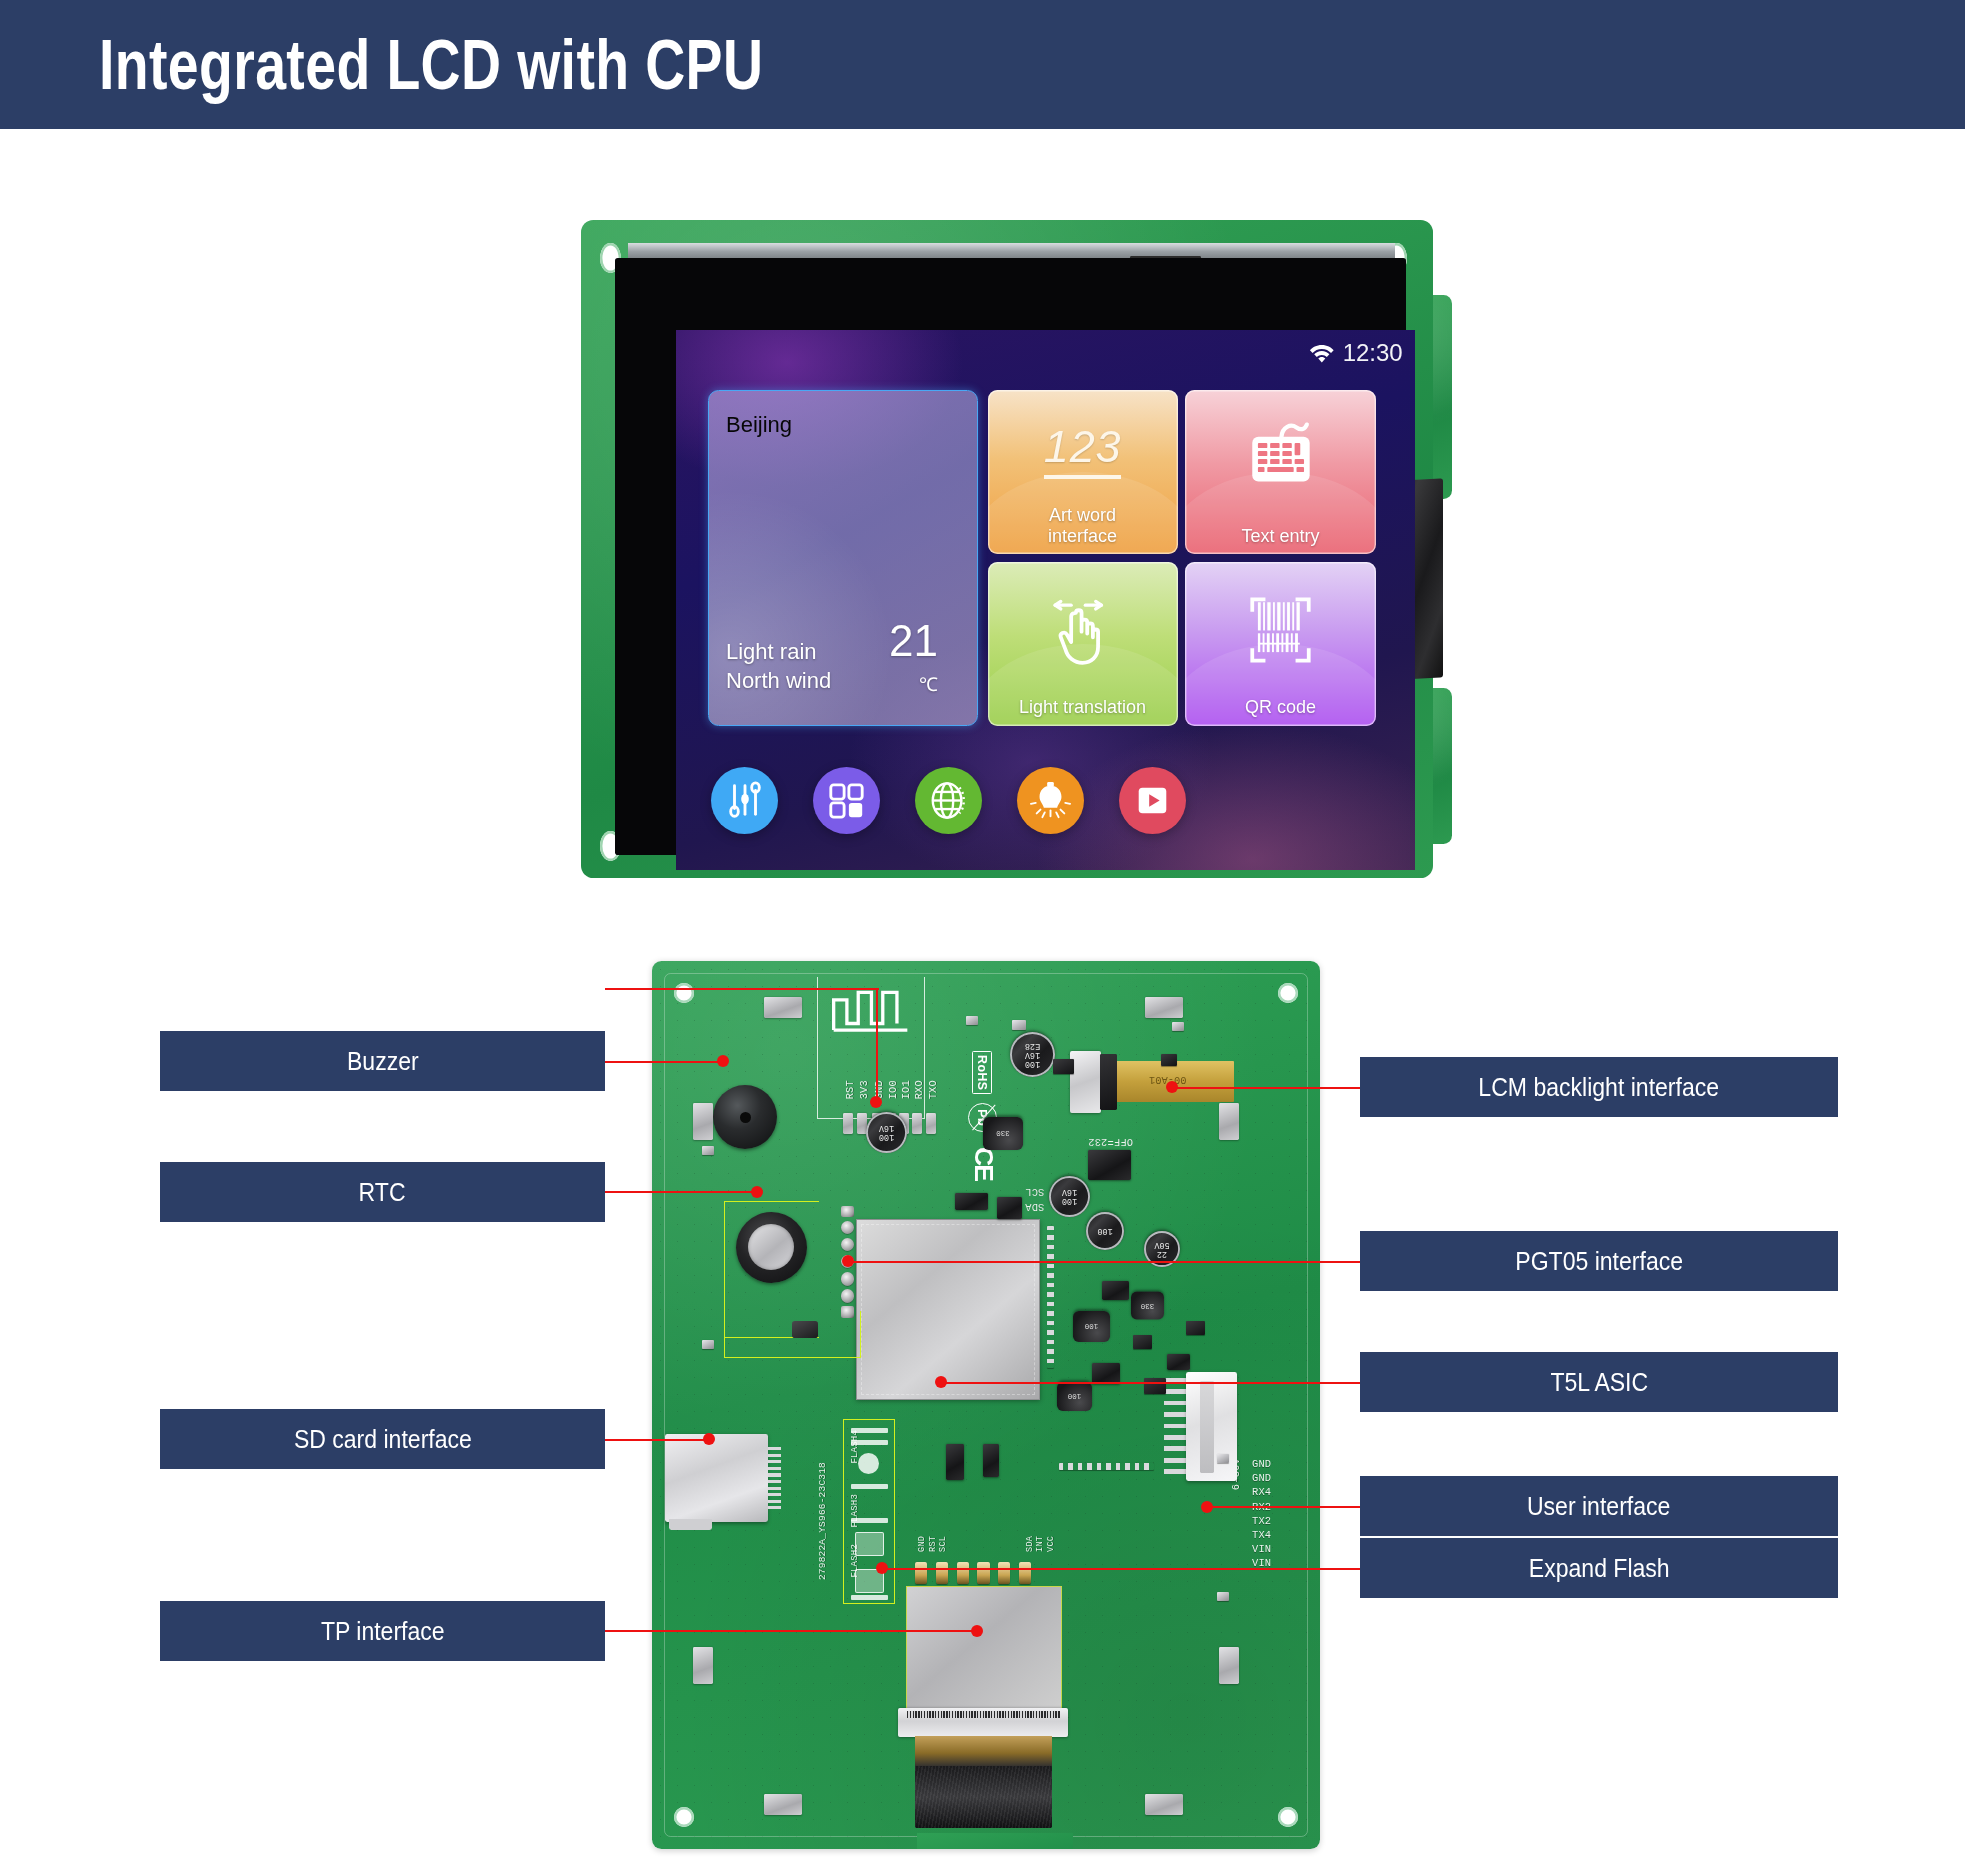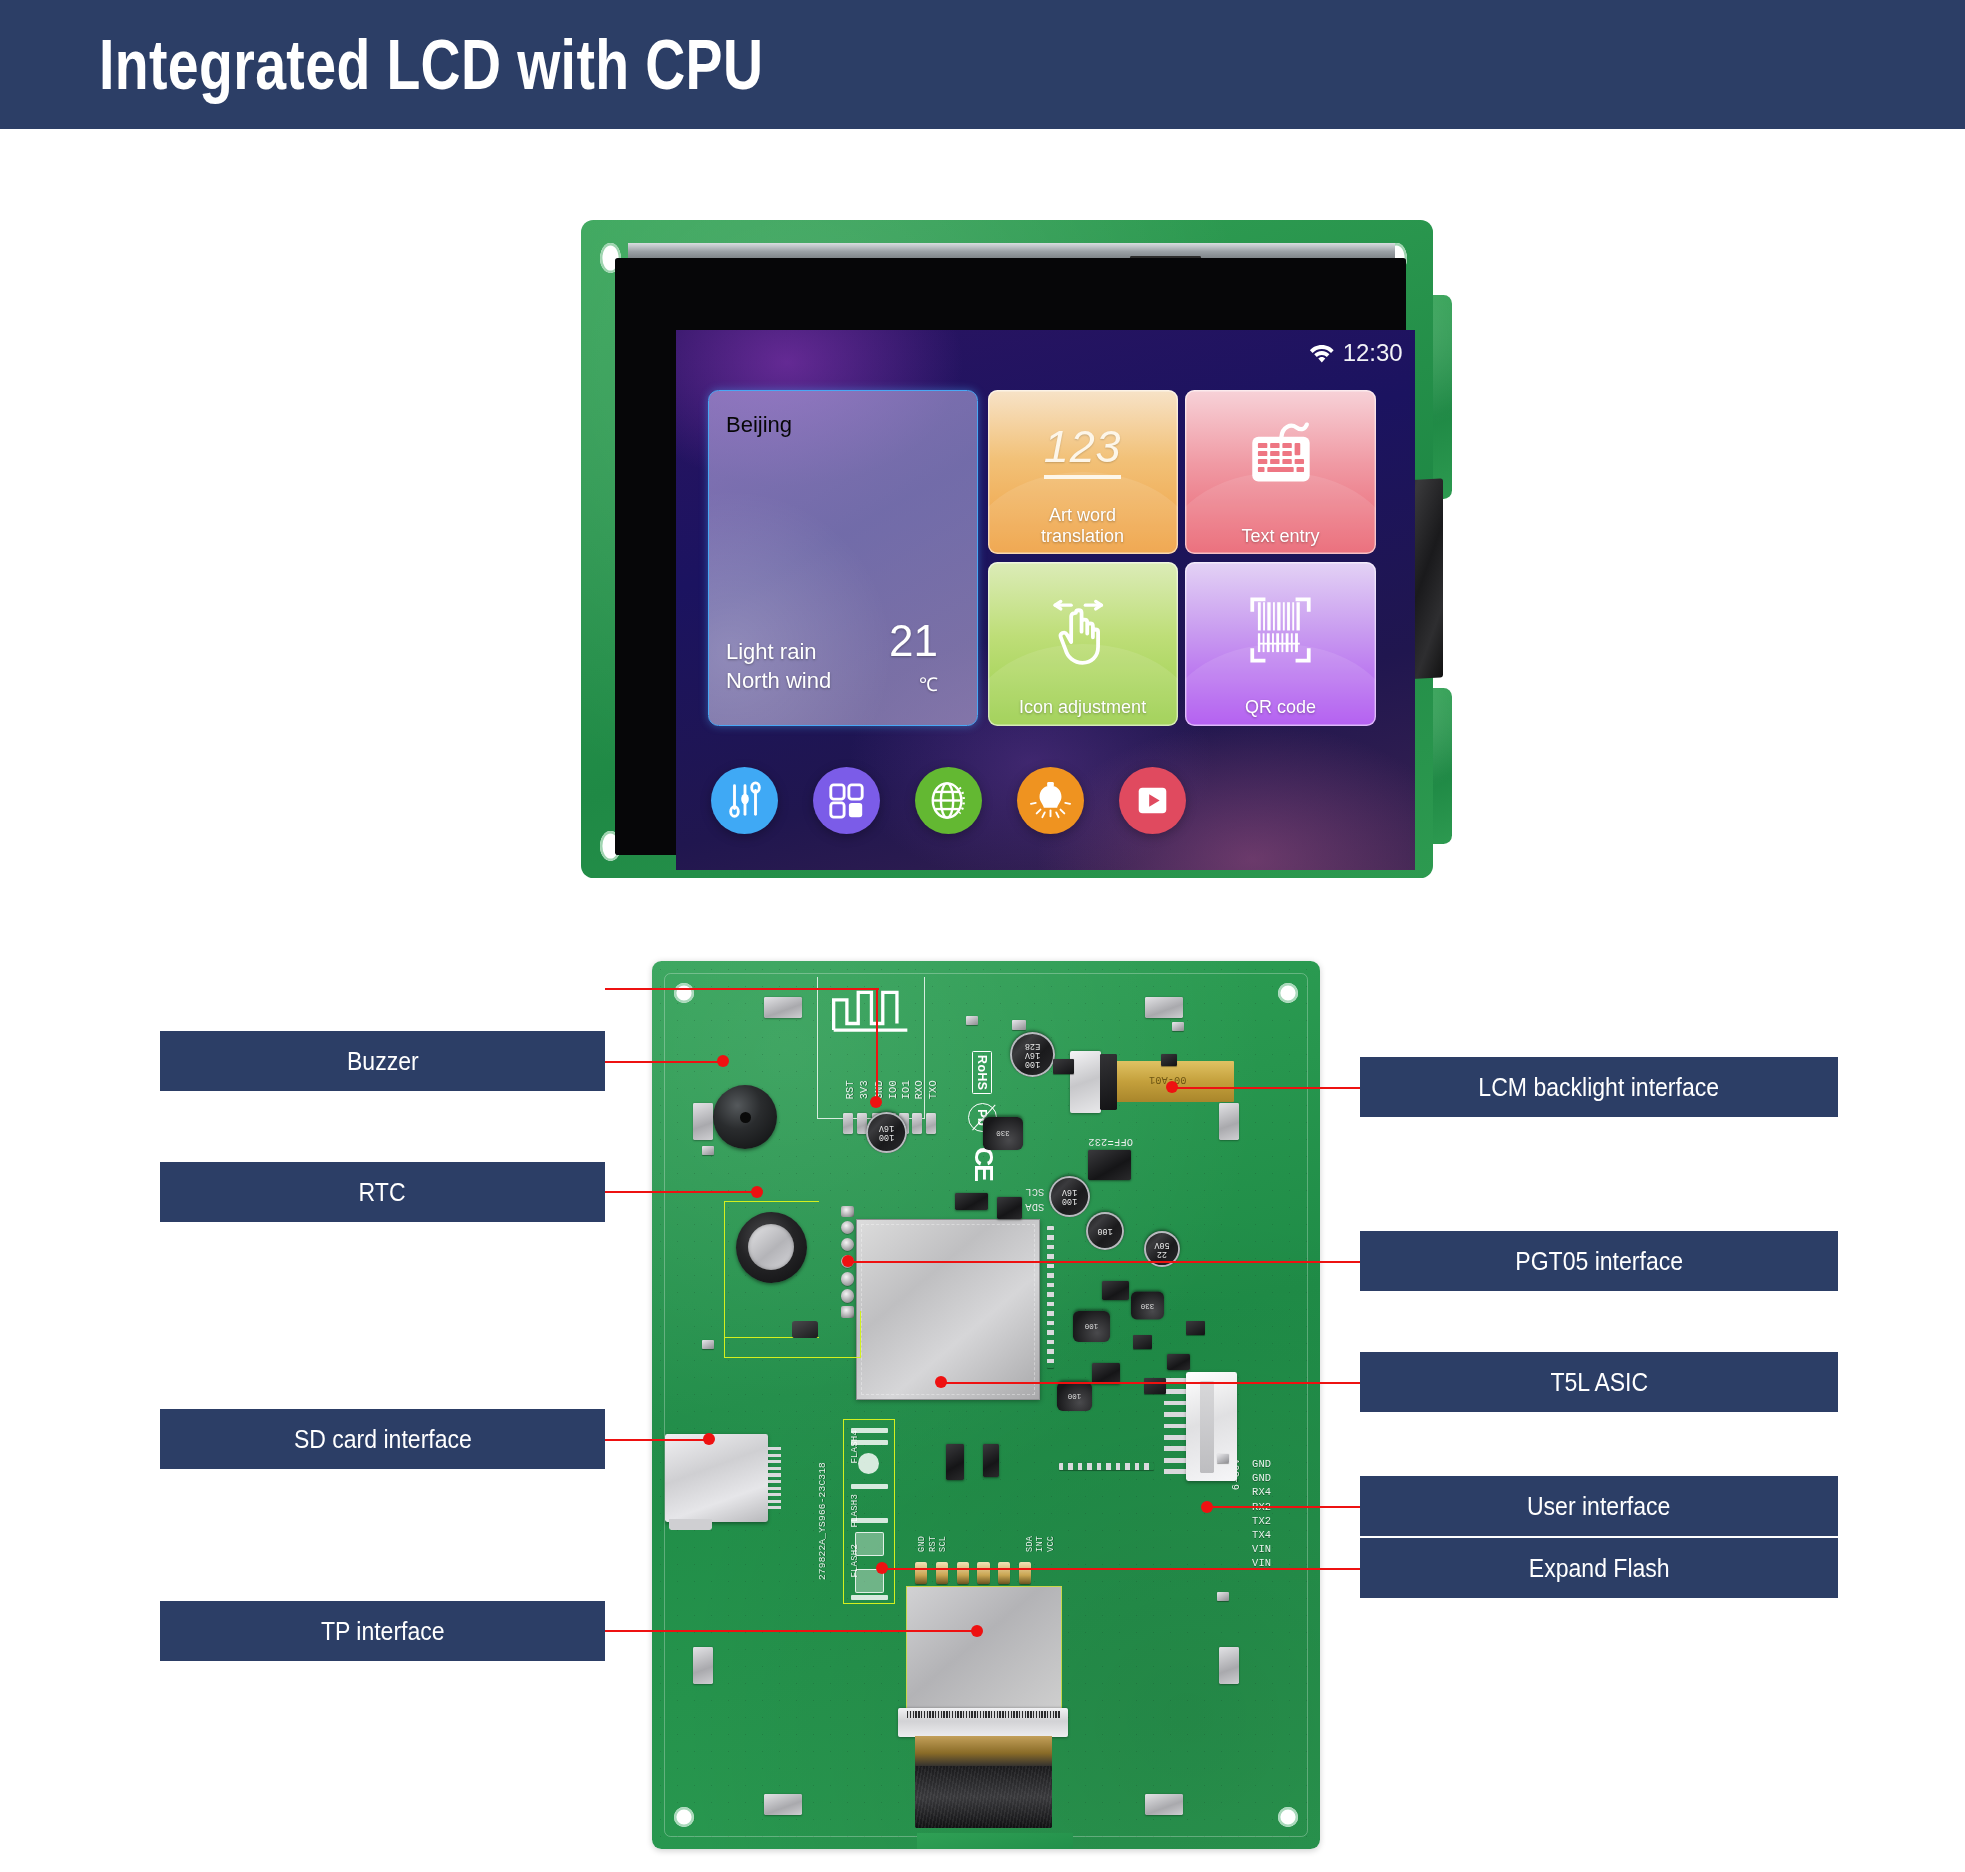--- a/index.html
+++ b/index.html
@@ -594,21 +594,21 @@
 
         <div id="tiles">
 
           <div class="tile" id="tile-art">
             <div class="glow"></div>
             <div class="tile-icon">
               <div id="art-123">123</div>
             </div>
             <div class="tile-label">
               <div>Art word</div>
-              <div>translation</div>
+              <div>interface</div>
             </div>
           </div>
 
           <div class="tile" id="tile-text">
             <div class="glow"></div>
             <div class="tile-icon">
               <svg width="85" height="80" viewBox="0 0 180 170">
                 <path d="M92 40 C94 18 112 12 124 20 C134 27 142 24 146 14" stroke="#ffffff" stroke-width="9" fill="none" stroke-linecap="round"></path>
                 <rect x="30" y="40" width="122" height="95" rx="13" fill="#ffffff"></rect>
                 <g fill="#ee7683">
@@ -646,21 +646,21 @@
                 </g>
                 <path d="M76 52 C76 45 88 45 88 52 L88 92 L88 72 C88 65 100 65 100 72 L100 96
                          L100 80 C100 73 112 73 112 80 L112 104
                          L112 92 C112 86 123 86 123 92 L123 124
                          C123 146 108 158 90 158 C72 158 58 146 54 130
                          L44 104 C41 96 52 90 57 98 L66 114 L66 60
                          C66 52 76 52 76 52 Z" fill="none" stroke="#ffffff" stroke-width="8" stroke-linejoin="round"></path>
               </svg>
             </div>
             <div class="tile-label">
-              <div>Icon adjustment</div>
+              <div>Light translation</div>
             </div>
           </div>
 
           <div class="tile" id="tile-qr">
             <div class="glow"></div>
             <div class="tile-icon">
               <svg width="85" height="80" viewBox="0 0 180 170">
                 <g stroke="#ffffff" stroke-width="8" fill="none" stroke-linecap="square">
                   <path d="M30 42 L30 20 L54 20"></path>
                   <path d="M126 20 L150 20 L150 42"></path>

